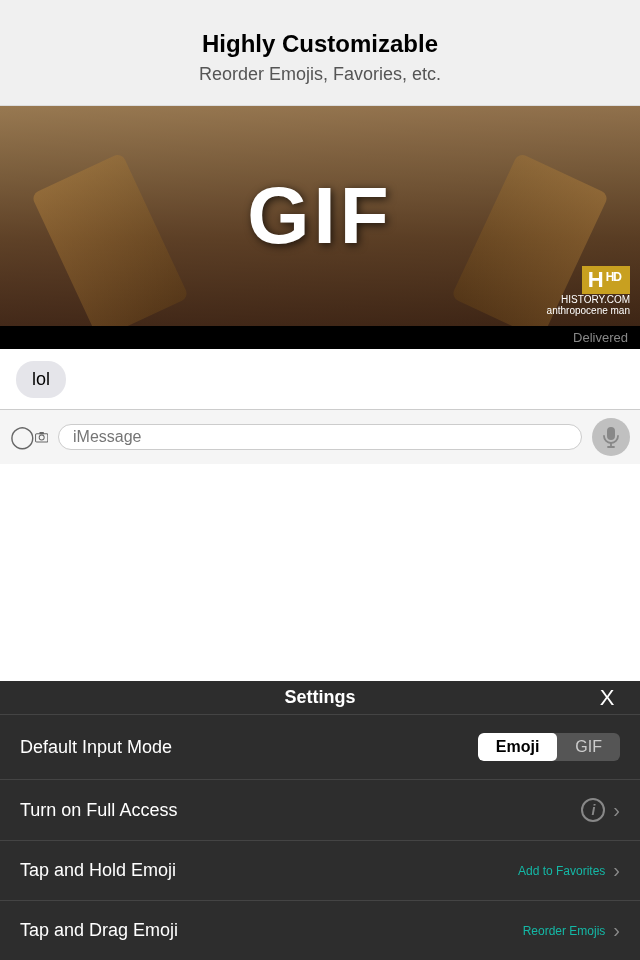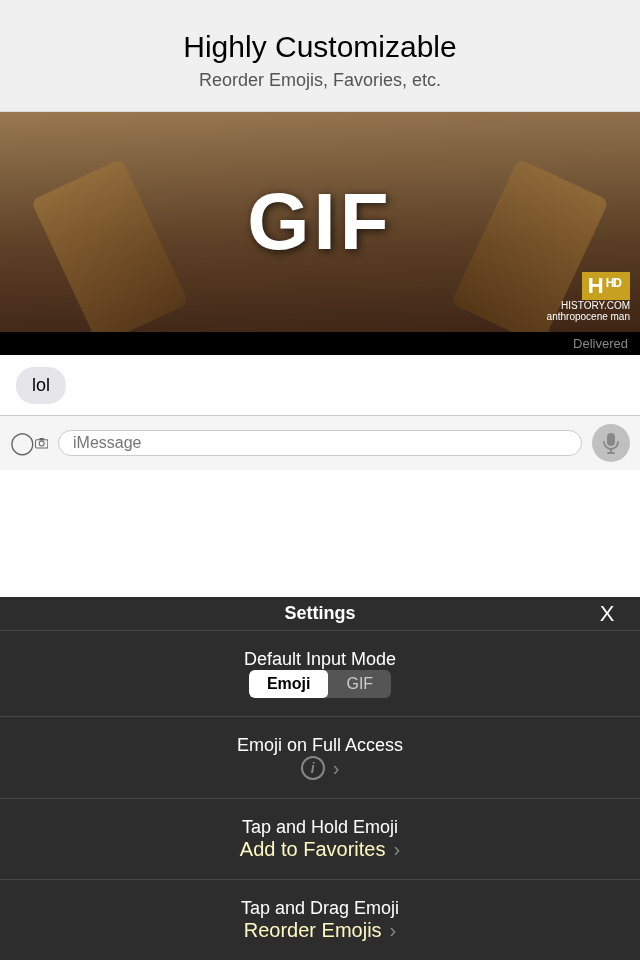--- a/index.html
+++ b/index.html
@@ -13,22 +13,22 @@
     }
 
     
     #header {
       background: #f0f0f0;
       text-align: center;
       padding: 30px 20px 20px;
       border-bottom: 1px solid #ddd;
     }
     #header h1 {
-      font-size: 30px;
-      font-weight: 400;
+      font-size: 24px;
+      font-weight: 700;
       color: #000;
       text-align: center;
     }
     #header p {
       font-size: 18px;
       color: #555;
       margin-top: 6px;
     }
 
     
@@ -201,21 +201,20 @@
     }
 
     
     .settings-row {
       display: flex;
       align-items: center;
       justify-content: space-between;
       padding: 18px 20px;
       border-bottom: 1px solid #444;
       cursor: pointer;
-      flex-direction: column;
     }
     .settings-row-label {
       color: #fff;
       font-size: 18px;
     }
     .settings-row-right {
       display: flex;
       align-items: center;
       gap: 8px;
     }
@@ -255,22 +254,22 @@
       font-weight: 700;
     }
 
     
     .chevron {
       color: #888;
       font-size: 20px;
     }
 
     .row-value {
-      color: #fef9c3;
-      font-size: 20px;
+      color: #14b8a6;
+      font-size: 12px;
     }
   </style>
 </head>
 <body>
 
 <div id="header">
   <h1>Highly Customizable</h1>
   <p>Reorder Emojis, Favories, etc.</p>
 </div>
 
@@ -329,21 +328,21 @@
     <span class="settings-row-label">Default Input Mode</span>
     <div class="settings-row-right">
       <div id="input-mode-control">
         <div class="seg-btn active">Emoji</div>
         <div class="seg-btn">GIF</div>
       </div>
     </div>
   </div>
 
   <div class="settings-row">
-    <span class="settings-row-label">Emoji on Full Access</span>
+    <span class="settings-row-label">Turn on Full Access</span>
     <div class="settings-row-right">
       <div class="info-icon">i</div>
       <span class="chevron">›</span>
     </div>
   </div>
 
   <div class="settings-row">
     <span class="settings-row-label">Tap and Hold Emoji</span>
     <div class="settings-row-right">
       <span class="row-value">Add to Favorites</span>

